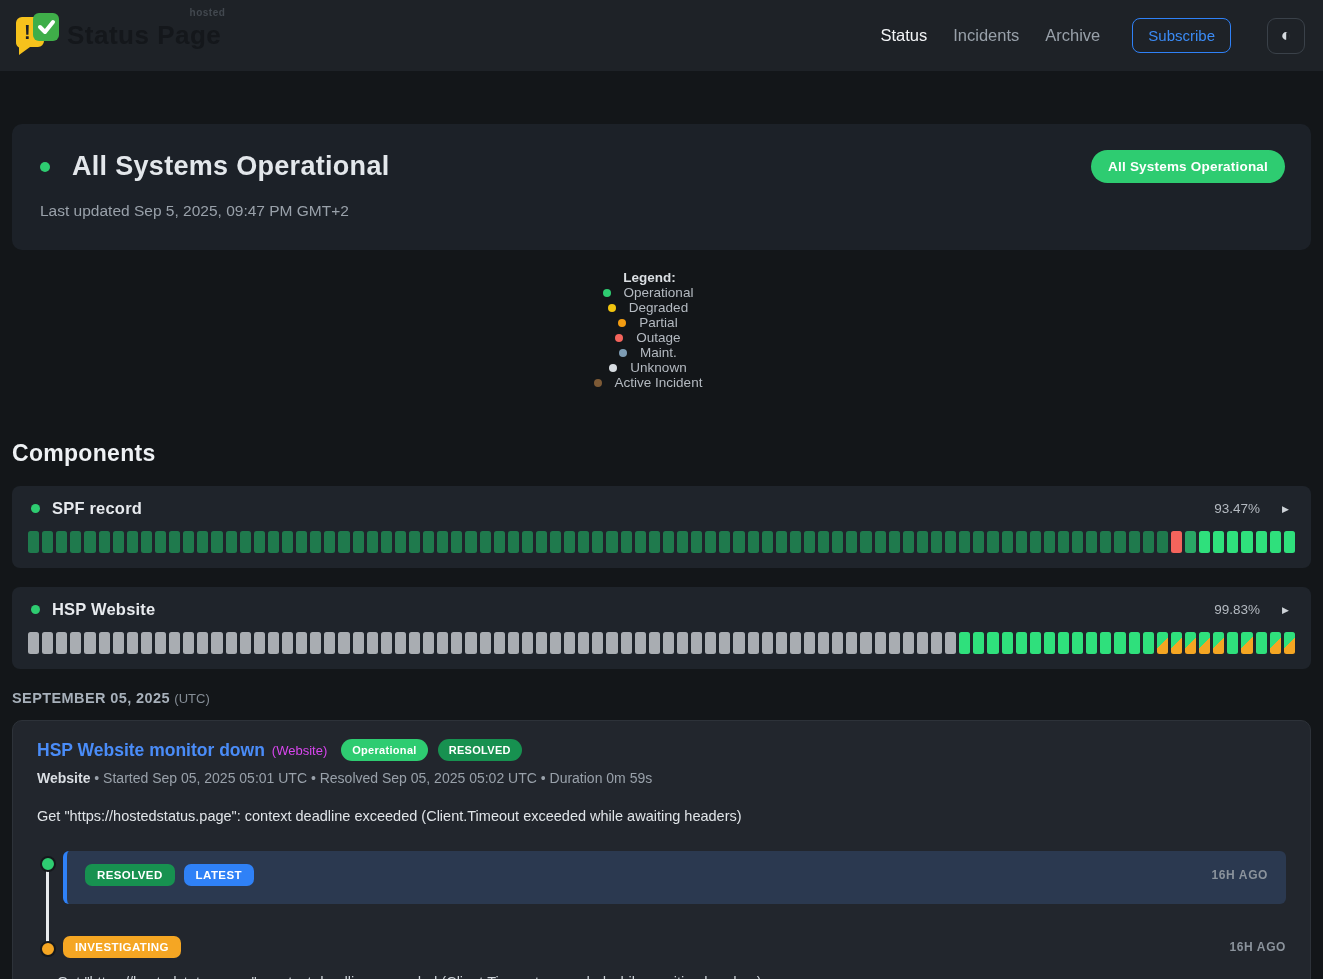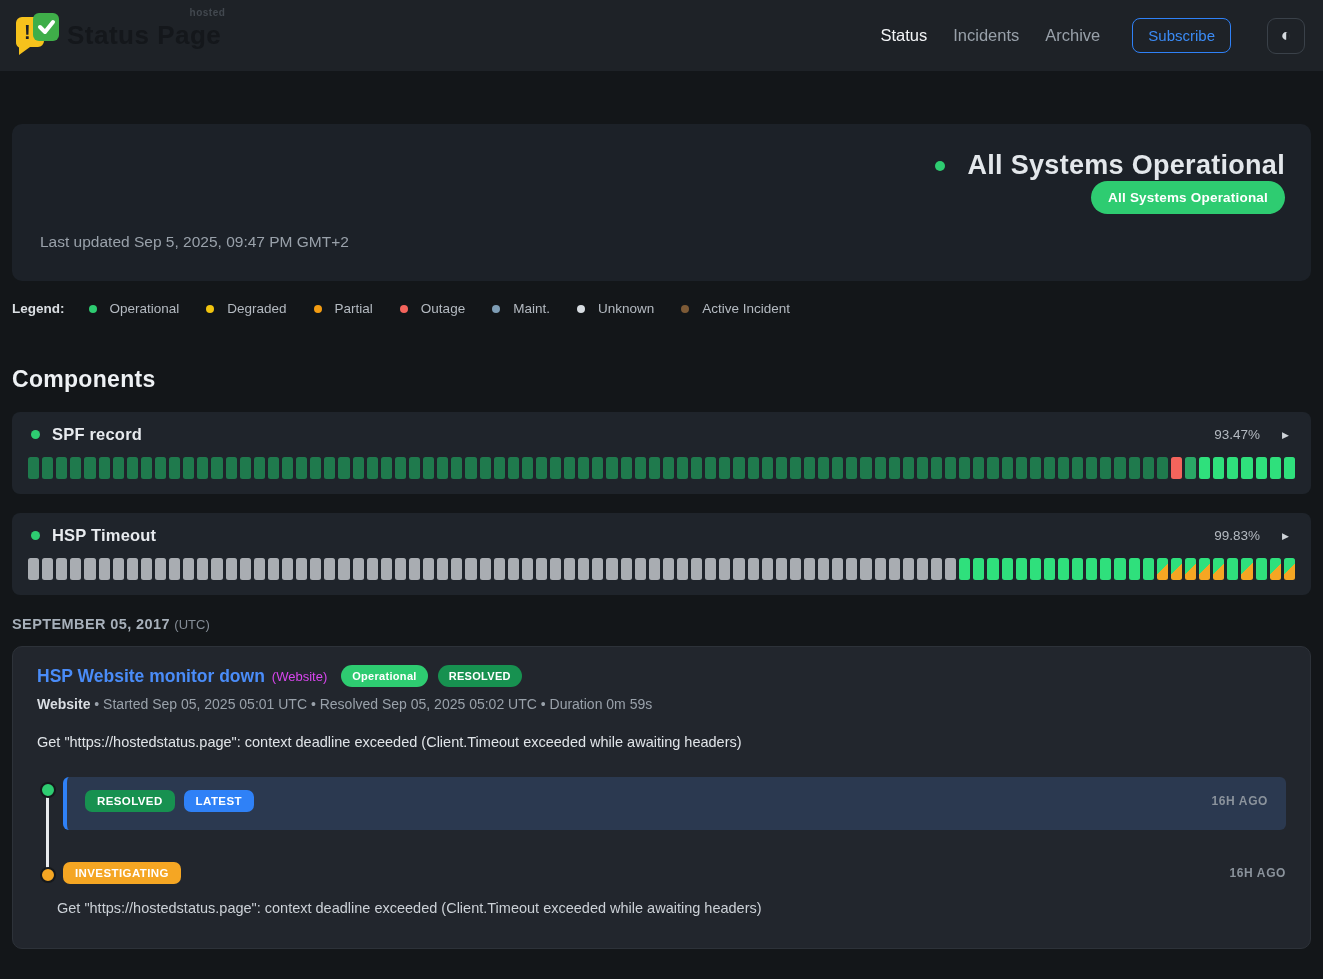--- a/index.html
+++ b/index.html
@@ -36,32 +36,32 @@
     background:transparent; color:#d5dade; font-size:18px; cursor:pointer;
     display:flex; align-items:center; justify-content:center;
   }
   
   .container { padding:0 12px 10px; }
   
   .status-card {
     margin-top:53px; background:#1c2128; border-radius:10px;
     padding:26px 26px 30px 26px;
   }
-  .status-title-row { display:flex; align-items:flex-end; justify-content:space-between;flex-direction:column; }
+  .status-title-row { display:flex; align-items:center; justify-content:space-between; }
   .status-left { display:flex; align-items:center; }
   .dot { border-radius:50%; display:inline-block; }
   .status-dot { width:10px; height:10px; background:#2ecc71; margin:0 22px 0 2px; }
   .status-title { font-size:27px; font-weight:bold; color:#e3e7eb; letter-spacing:.3px; }
   .status-badge {
     background:#2ecc71; color:#fff; font-size:13.5px; font-weight:bold;
     padding:9px 17px; border-radius:999px; letter-spacing:.2px;
   }
   .status-updated { margin-top:19px; margin-left:2px; font-size:15.5px; color:#99a1aa; }
   
-  .legend { display:flex; align-items:center; margin-top:20px; padding-left:0; }
+  .legend { display:flex; align-items:center; margin-top:20px; padding-left:0;flex-direction:column; }
   .legend-label { font-size:13.5px; font-weight:bold; color:#dbdfe3; margin-right:24px; }
   .legend-item { display:flex; align-items:center; margin-right:27px; }
   .legend-dot { width:8px; height:8px; margin-right:13px; }
   .legend-text { font-size:13.5px; color:#b4bac1; }
   
   .section-heading { font-size:23px; font-weight:bold; color:#eef1f4; letter-spacing:.3px; }
   .components-heading { margin-top:50px; }
   
   .component-card { margin-top:19px; background:#1f242b; border-radius:8px; padding:13px 16px 15px; }
   .component-head { display:flex; align-items:center; cursor:pointer; }
@@ -293,21 +293,21 @@
         <span class="bar" style="background: rgb(47, 224, 124);"></span>
         <span class="bar" style="background: rgb(47, 224, 124);"></span>
         <span class="bar" style="background: rgb(47, 224, 124);"></span>
         <span class="bar" style="background: rgb(47, 224, 124);"></span>
       </div>
   </section>
 
   <section class="component-card">
     <div class="component-head">
       <span class="dot comp-dot" style="background: rgb(46, 204, 113);"></span>
-      <span class="comp-name">HSP Timeout</span>
+      <span class="comp-name">HSP Website</span>
       <span class="comp-uptime">99.83%</span>
       <span class="comp-arrow">▶</span>
     </div>
     <div class="bars">
         <span class="bar" style="background: rgb(169, 173, 178);"></span>
         <span class="bar" style="background: rgb(169, 173, 178);"></span>
         <span class="bar" style="background: rgb(169, 173, 178);"></span>
         <span class="bar" style="background: rgb(169, 173, 178);"></span>
         <span class="bar" style="background: rgb(169, 173, 178);"></span>
         <span class="bar" style="background: rgb(169, 173, 178);"></span>
@@ -392,21 +392,21 @@
         <span class="bar" style="background: linear-gradient(135deg, rgb(47, 224, 124) 50%, rgb(245, 166, 35) 50%);"></span>
         <span class="bar" style="background: rgb(47, 224, 124);"></span>
         <span class="bar" style="background: linear-gradient(135deg, rgb(47, 224, 124) 50%, rgb(245, 166, 35) 50%);"></span>
         <span class="bar" style="background: rgb(47, 224, 124);"></span>
         <span class="bar" style="background: linear-gradient(135deg, rgb(47, 224, 124) 50%, rgb(245, 166, 35) 50%);"></span>
         <span class="bar" style="background: linear-gradient(135deg, rgb(47, 224, 124) 50%, rgb(245, 166, 35) 50%);"></span>
       </div>
   </section>
 
   <div class="date-heading">
-    <span>SEPTEMBER 05, 2017</span>
+    <span>SEPTEMBER 05, 2025</span>
     <span class="date-suffix">(UTC)</span>
   </div>
 
   <section class="incident-card">
     <div class="incident-title-row">
       <a class="incident-link">HSP Website monitor down</a>
       <span class="incident-suffix">(Website)</span>
       <span class="mini-badge" style="background: rgb(46, 204, 113);">Operational</span>
       <span class="mini-badge" style="margin-left: 10px; background: rgb(23, 145, 80);">RESOLVED</span>
     </div>

